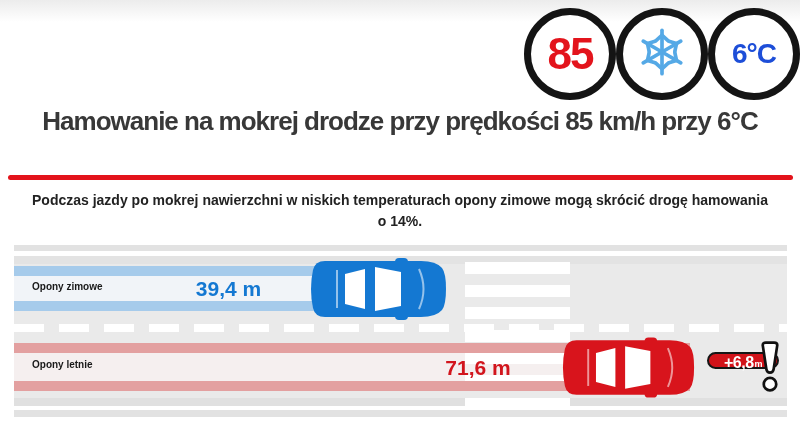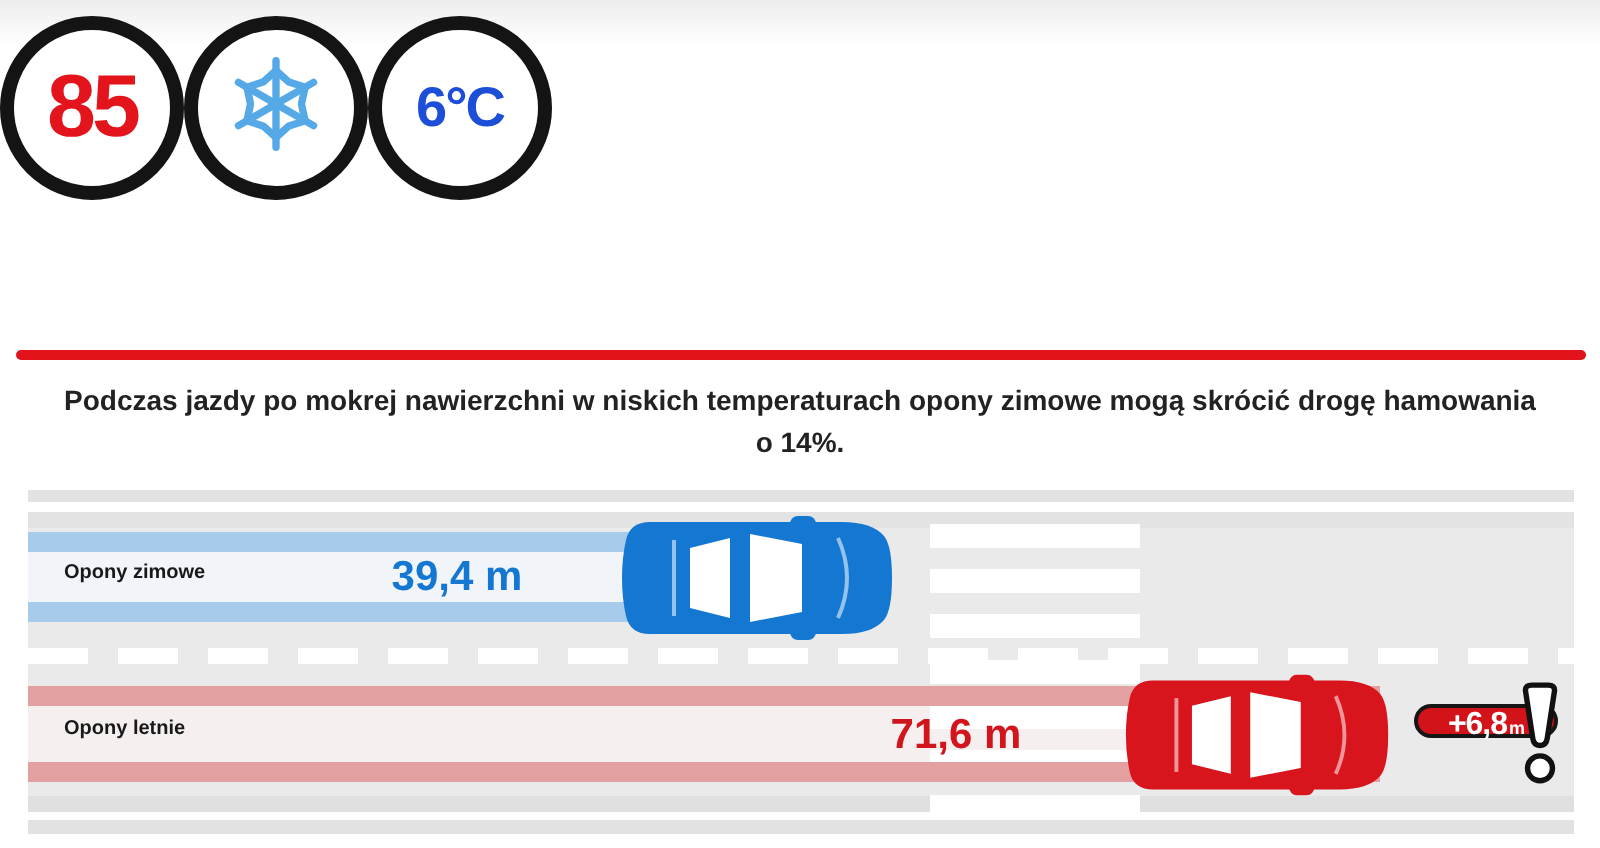--- a/index.html
+++ b/index.html
@@ -8,21 +8,21 @@
     position: relative;
     font-family: "Liberation Sans", sans-serif;
     background: #fff;
     overflow: hidden;
   }
   .stage { position: absolute; inset: 0; width: 800px; height: 424px;
     background: linear-gradient(180deg, #ececec 0%, #ffffff 22px, #ffffff 100%); }
 
   
   .badges { position: absolute; top: 8px; left: 0; width: 100%;
-    display: flex; justify-content: flex-start; }
+    display: flex; justify-content: flex-end; }
   .circle {
     width: 92px; height: 92px; border: 7px solid #141414; border-radius: 50%;
     background: #fff; display: flex; align-items: center; justify-content: center;
   }
   .speed-num { font-size: 44px; font-weight: bold; color: #e3141c; letter-spacing: -2px; }
   .temp-num  { font-size: 28px; font-weight: bold; color: #1d4ed8; letter-spacing: -1px; }
 
   
   .title {
     position: absolute; top: 106px; left: 0; right: 0; margin: 0 auto;
@@ -122,20 +122,21 @@
               </g>
           </g>
         </svg>
       </span>
     </div>
     <div class="circle">
       <span class="temp-num">6°C</span>
     </div>
   </div>
 
+  <h1 class="title">Hamowanie na mokrej drodze przy prędkości 85 km/h przy 6°C</h1>
   <div class="accent-line"></div>
   <p class="subtitle">Podczas jazdy po mokrej nawierzchni w niskich temperaturach opony zimowe mogą skrócić drogę hamowania o 14%.</p>
 
   <div>
     <div class="abs edge-top"></div>
     <div class="abs road"></div>
     <div class="abs road-line-t"></div>
     <div class="abs road-line-b"></div>
     <div class="abs edge-bottom"></div>
 

